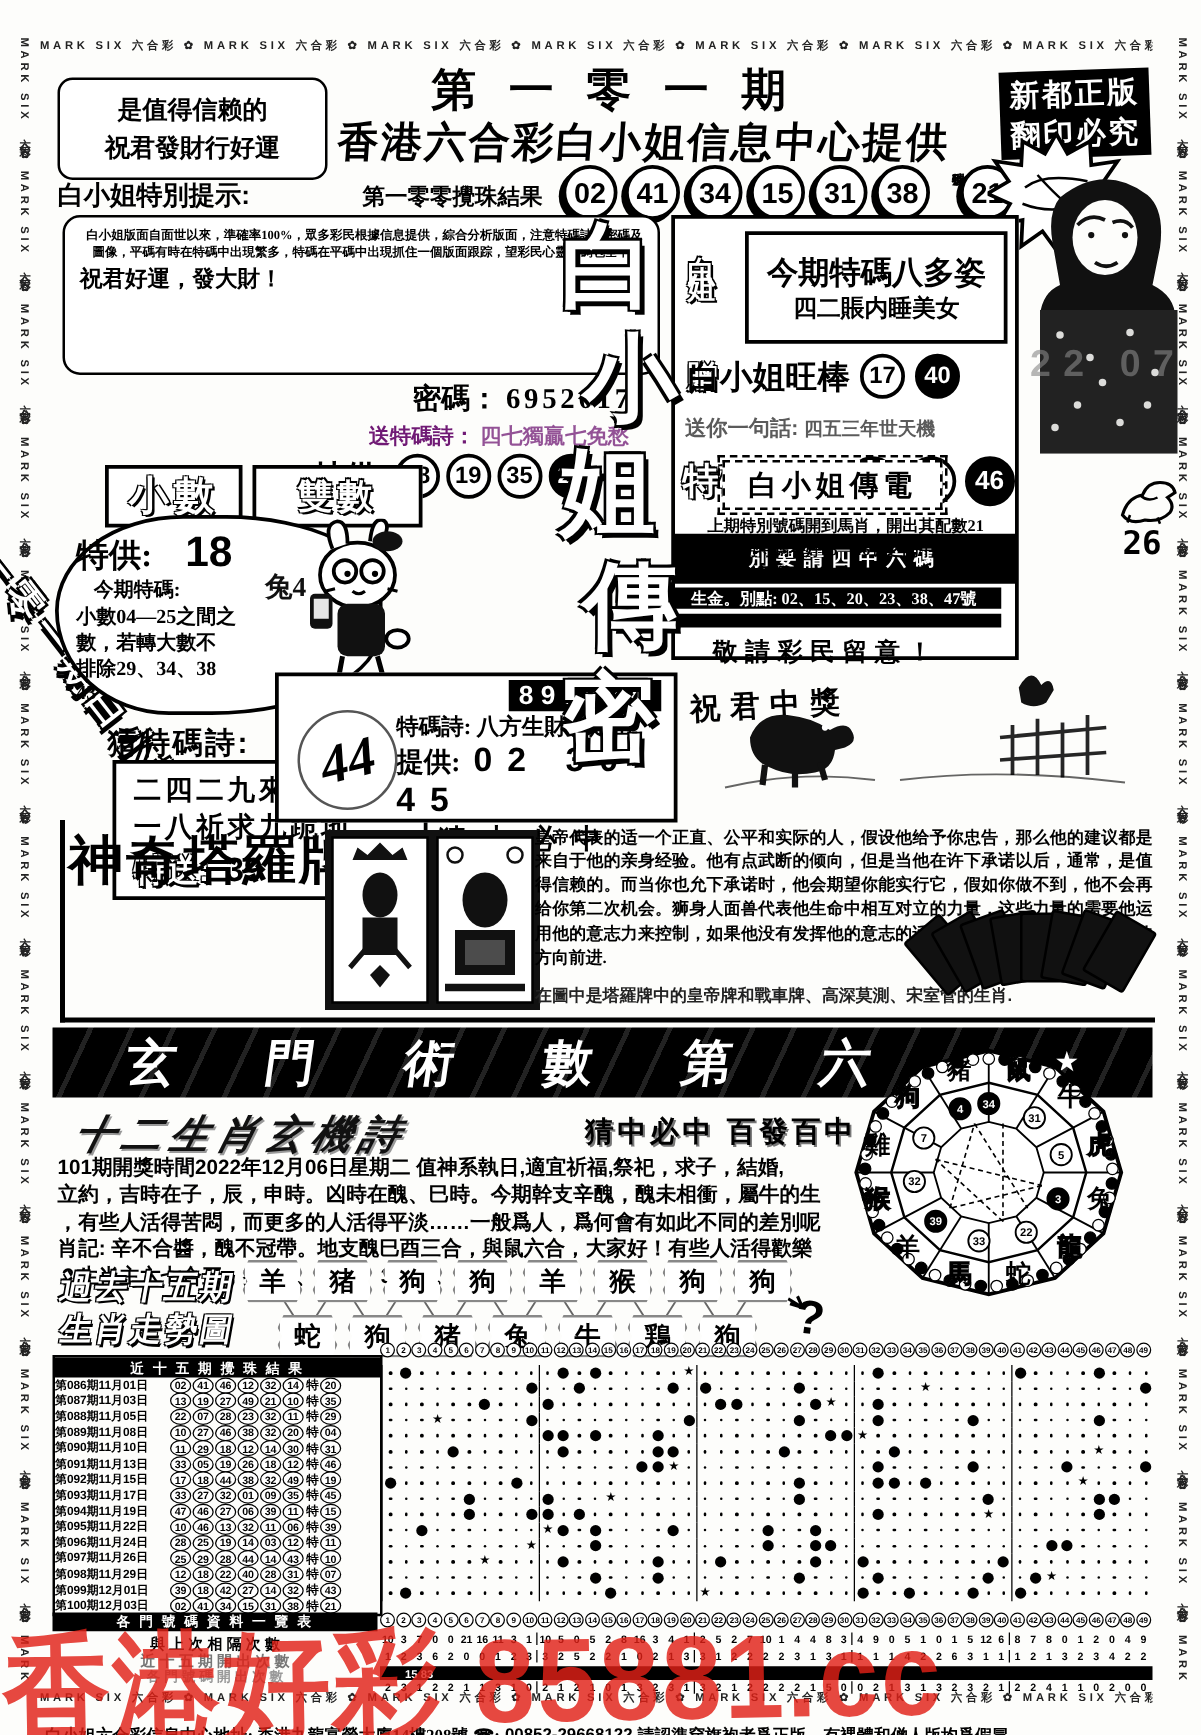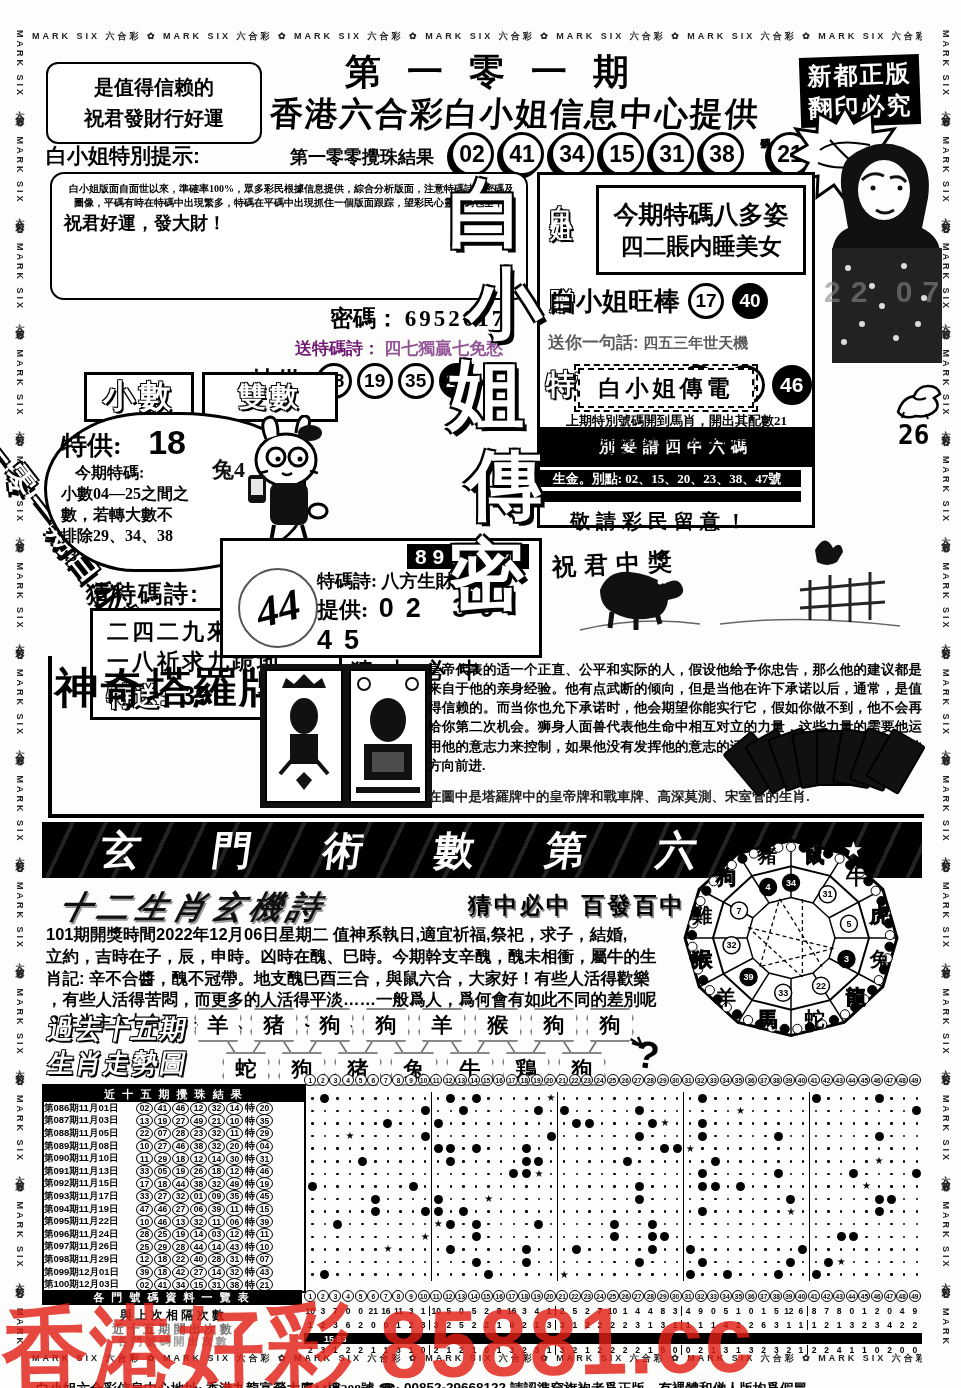--- a/index.html
+++ b/index.html
@@ -112,21 +112,21 @@
       </span>
   </div>
 
   <div class="abs b hollow" style="left:-18px;top:400px;font-size:30px;transform:rotate(52deg);transform-origin:left top;letter-spacing:6px;width:330px;">第一零一期白小姐密碼</div>
 
   <div class="abs boxed" style="left:537px;top:172px;width:272px;height:350px;border-width:3px;">
     <div class="abs b hollow-sm" style="left:6px;top:12px;font-size:22px;writing-mode:vertical-rl;letter-spacing:8px;">白小姐</div>
     <div class="abs b hollow-sm" style="left:10px;top:110px;font-size:24px;">贈</div>
     <div class="abs boxed" style="left:56px;top:10px;width:204px;height:84px;border-width:3px;display:flex;flex-direction:column;align-items:center;justify-content:center;">
       <div class="b" style="font-size:25px;">今期特碼八多姿</div>
-      <div class="b" style="font-size:23px;">四二賬内睡美女</div>
+      <div class="b" style="font-size:19px;">四二賬内睡美女</div>
     </div>
     <div class="abs" style="left:10px;top:108px;display:flex;align-items:center;gap:8px;">
       <span class="b serif" style="font-size:26px;">白小姐旺棒</span>
       <span id="wang-balls" style="display:flex;gap:8px;">
           <span class="ball" style="height: 36px; width: 36px; font-size: 19px;">17</span>
           <span class="ball filled" style="height: 36px; width: 36px; font-size: 19px;">40</span>
         </span>
     </div>
     <div class="abs" style="left:8px;top:156px;color:#333;opacity:.8;">
       <span class="b" style="font-size:17px;">送你一句話:</span>
@@ -309,22 +309,22 @@
     <span class="b hollow" style="font-size:40px;letter-spacing:30px;text-shadow:none;color:#fff;transform:skewX(-8deg);">玄 門 術 數 第 六</span>
     <span style="color:#fff;font-size:22px;">★</span>
   </div>
 
   <div class="abs b" style="left:60px;top:886px;font-size:32px;font-style:italic;transform:skewX(-14deg);letter-spacing:6px;color:#111;text-shadow:2px 2px 0 #999;">十二生肖玄機詩</div>
   <div class="abs b" style="left:468px;top:890px;font-size:23px;letter-spacing:3px;text-shadow:1.5px 1.5px 0 #777;">猜中必中  百發百中</div>
 
   <div class="abs" style="left:46px;top:924px;width:628px;font-size:16.5px;line-height:1.32;">
     <div class="b">101期開獎時間2022年12月06日星期二 值神系執日,適宜祈福,祭祀，求子，結婚,</div>
     <div class="b">立約，吉時在子，辰，申時。凶時在醜、巳時。今期幹支辛醜，醜未相衝，屬牛的生</div>
+    <div class="b">，有些人活得苦悶，而更多的人活得平淡……一般爲人，爲何會有如此不同的差別呢</div>
     <div class="b">肖記: 辛不合醬，醜不冠帶。地支醜巳酉三合，與鼠六合，大家好！有些人活得歡樂</div>
-    <div class="b">，有些人活得苦悶，而更多的人活得平淡……一般爲人，爲何會有如此不同的差別呢</div>
     <div class="b">？生肖主六七合三，推介2、7、4、3組合。</div>
   </div>
 
   <svg class="abs" id="wheel-svg" style="left:662px;top:826px;" width="258" height="224" viewBox="0 0 258 224">
       <polygon points="129.0,14.5 182.0,27.5 220.8,63.2 235.0,112.0 220.8,160.8 182.0,196.5 129.0,209.5 76.0,196.5 37.2,160.8 23.0,112.0 37.2,63.2 76.0,27.5" fill="#fff" stroke="#000" stroke-width="3"></polygon>
       <polygon points="129.0,40.2 168.0,49.9 196.5,76.1 207.0,112.0 196.5,147.9 168.0,174.1 129.0,183.8 90.0,174.1 61.5,147.9 51.0,112.0 61.5,76.1 90.0,49.9" fill="none" stroke="#000" stroke-width="2"></polygon>
       <polygon points="129.0,71.5 151.0,76.9 167.1,91.8 173.0,112.0 167.1,132.2 151.0,147.1 129.0,152.5 107.0,147.1 90.9,132.2 85.0,112.0 90.9,91.8 107.0,76.9" fill="none" stroke="#000" stroke-width="1.5"></polygon>
       <line x1="129" y1="71.52" x2="129" y2="14.47999999999999" stroke="#000" stroke-width="1.5"></line>
       <line x1="151" y1="76.94329165480592" x2="182" y2="27.54520262294153" stroke="#000" stroke-width="1.5"></line>
       <line x1="167.1051177665153" y1="91.75999999999999" x2="220.79869280115048" y2="63.239999999999995" stroke="#000" stroke-width="1.5"></line>

